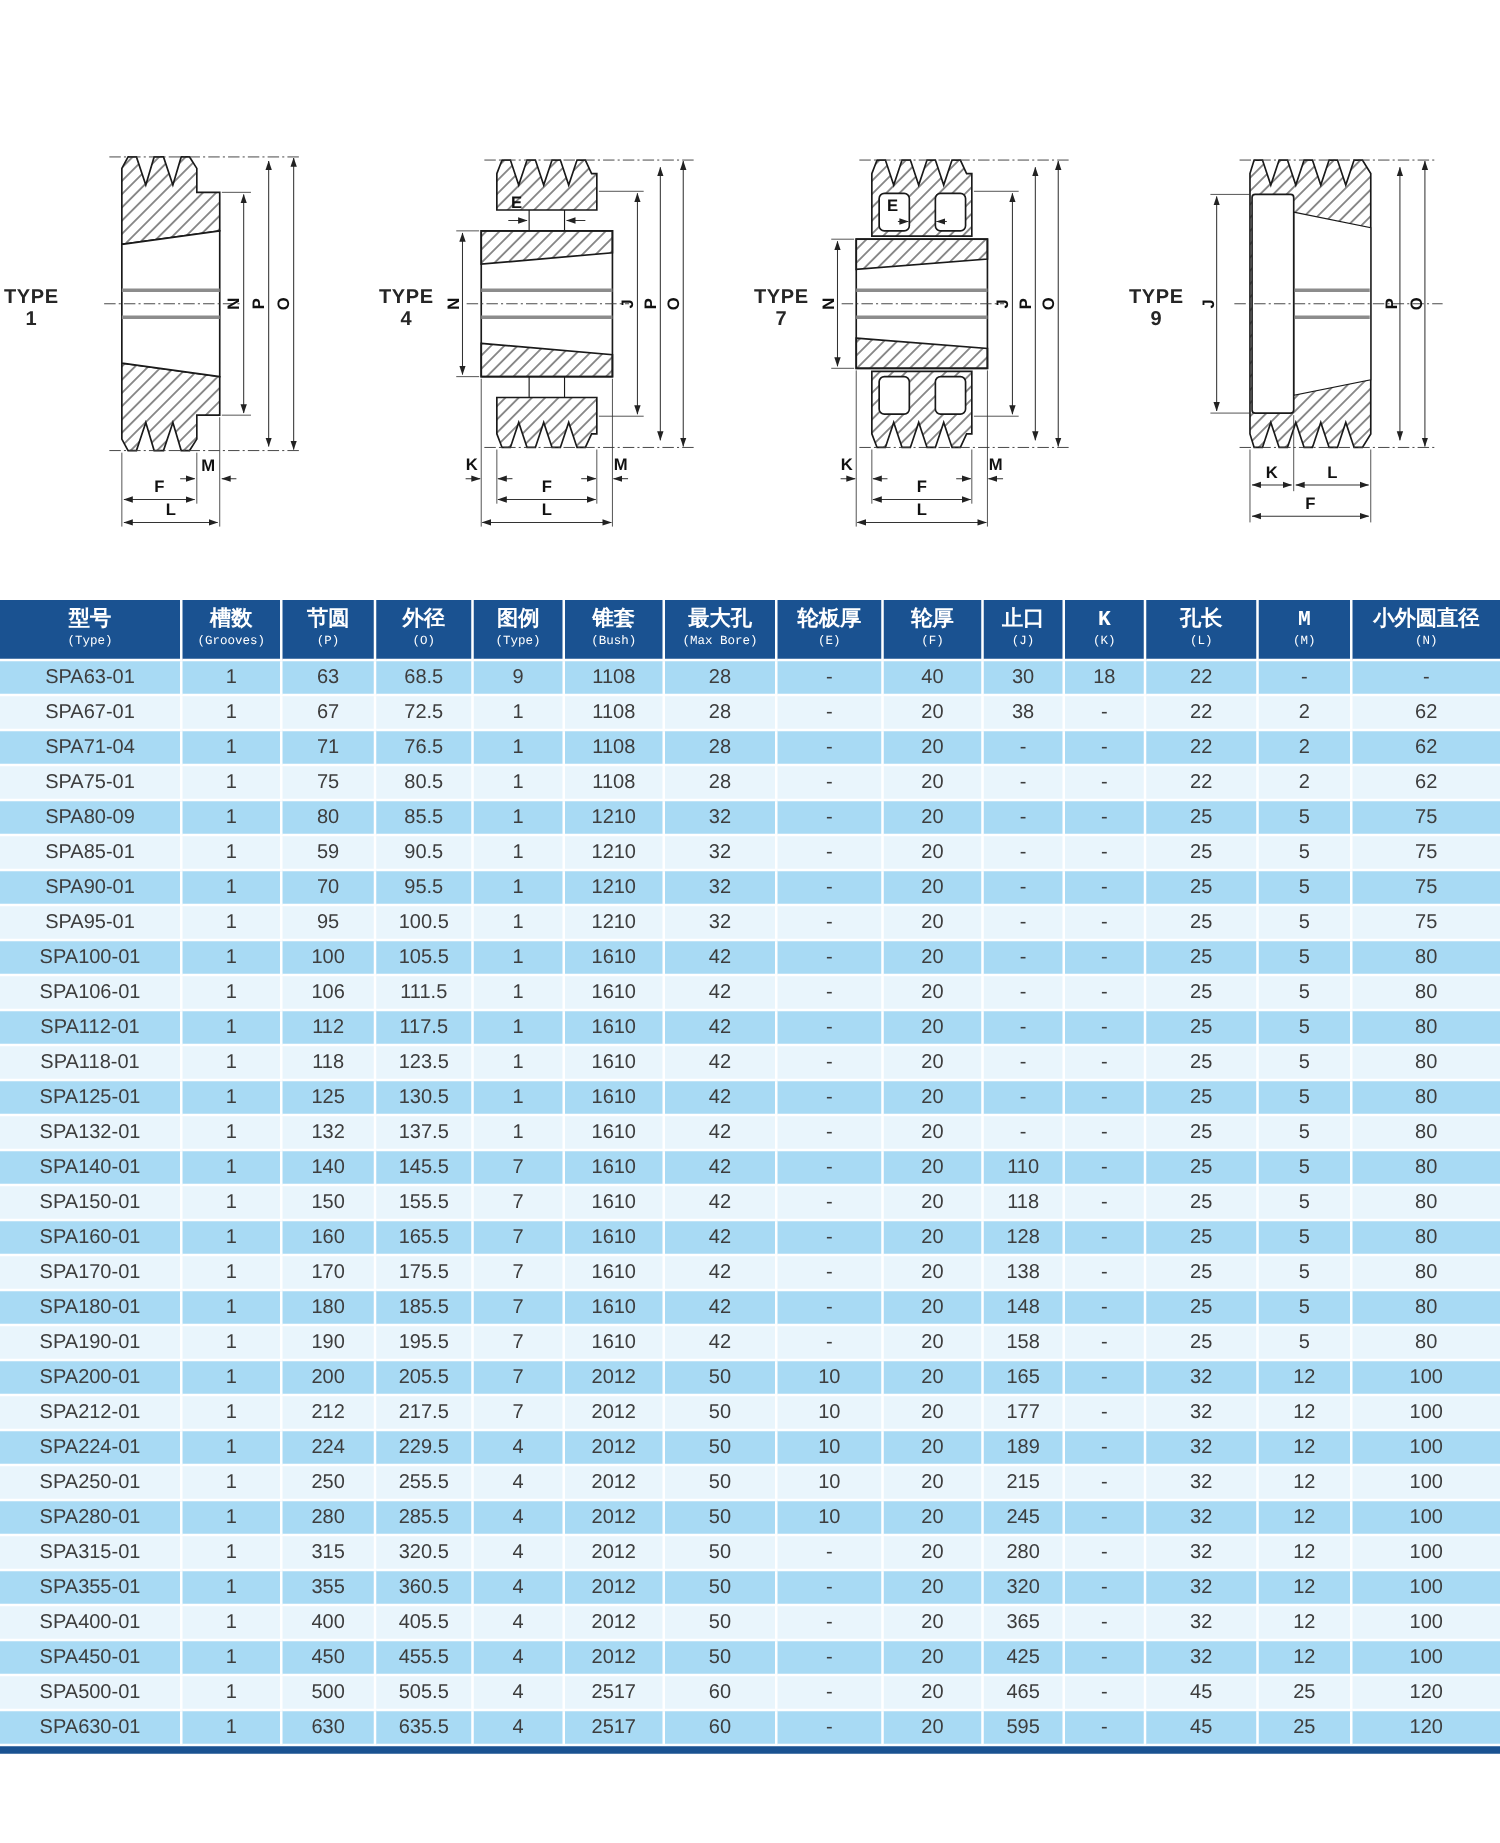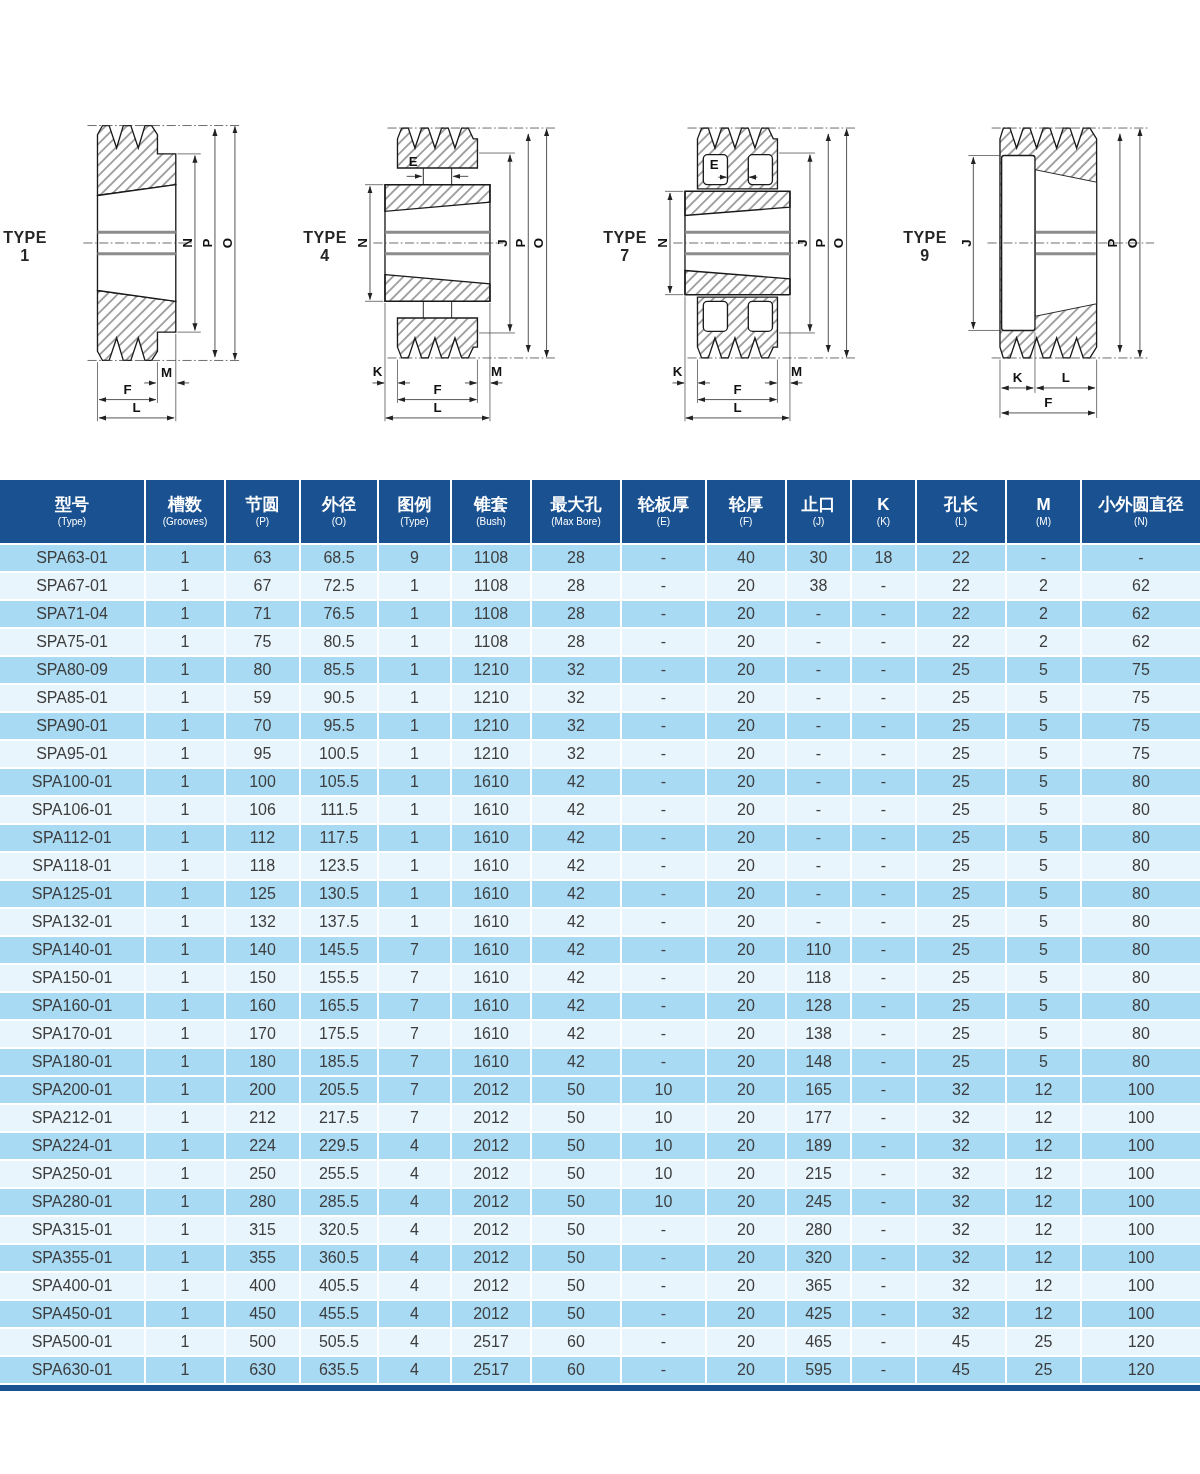--- a/index.html
+++ b/index.html
@@ -18,23 +18,23 @@
   .thin    { fill:#ffffff; stroke:#1a1a1a; stroke-width:1.1; }
   .band    { stroke:#8c8c8c; stroke-width:3.5; }
   .cl      { stroke:#3c3c3c; stroke-width:0.9; stroke-dasharray:11 3 2 3; fill:none; }
   .ext     { stroke:#333333; stroke-width:0.8; }
   .dim     { stroke:#333333; stroke-width:1; marker-start:url(#arr); marker-end:url(#arr); }
   .dimE    { stroke:#333333; stroke-width:1; marker-end:url(#arr); }
   .dl      { font-family:"Liberation Sans","DejaVu Sans",sans-serif; font-size:16px; font-weight:700; fill:#111111; text-anchor:middle; }
 
   
   table.spec { width:1200px; border-collapse:collapse; table-layout:fixed; }
-  .spec th { background:#1a5291; color:#ffffff; height:64px; padding:0;
+  .spec th { background:#1a5291; color:#ffffff; height:48px; padding:0;
              border-right:2px solid #ffffff; border-bottom:2px solid #ffffff;
-             text-align:center; vertical-align:middle; }
+             text-align:center; vertical-align:middle;font-family:Liberation Mono, monospace; }
   .spec th:last-child, .spec td:last-child { border-right:none; }
   .hdr-zh { font-size:17px; font-weight:700; line-height:21px; }
   .hdr-en { font-size:10px; font-weight:400; line-height:14px; }
   .spec td { height:28px; padding:0; text-align:center; vertical-align:middle;
              font-size:16px; color:#3d3d3d;
              border-right:2px solid #ffffff; border-bottom:2px solid #ffffff; }
   .spec tr.r0 td { background:#a8daf4; }
   .spec tr.r1 td { background:#e9f5fc; }
   .table-bottom-bar { width:1200px; height:6px; background:#1a5291; }
 </style>
@@ -593,20 +593,36 @@
           <td>1610</td>
           <td>42</td>
           <td>-</td>
           <td>20</td>
           <td>148</td>
           <td>-</td>
           <td>25</td>
           <td>5</td>
           <td>80</td>
         </tr>
+        <tr class="r1">
+          <td>SPA190-01</td>
+          <td>1</td>
+          <td>190</td>
+          <td>195.5</td>
+          <td>7</td>
+          <td>1610</td>
+          <td>42</td>
+          <td>-</td>
+          <td>20</td>
+          <td>158</td>
+          <td>-</td>
+          <td>25</td>
+          <td>5</td>
+          <td>80</td>
+        </tr>
         <tr class="r0">
           <td>SPA200-01</td>
           <td>1</td>
           <td>200</td>
           <td>205.5</td>
           <td>7</td>
           <td>2012</td>
           <td>50</td>
           <td>10</td>
           <td>20</td>

